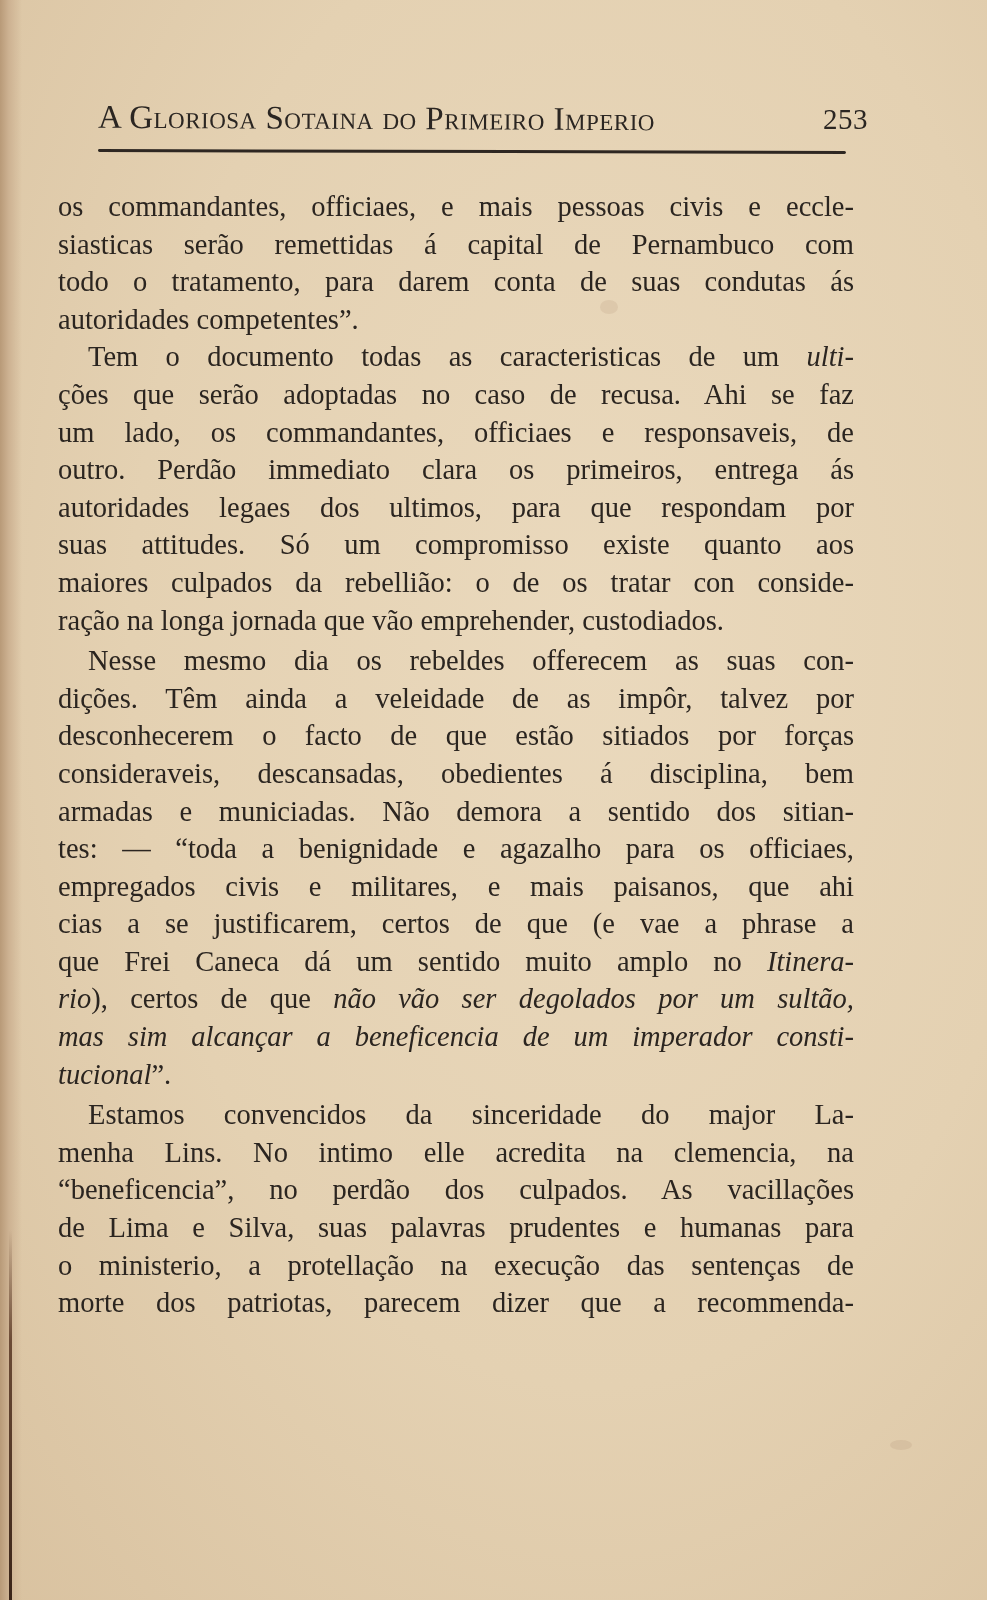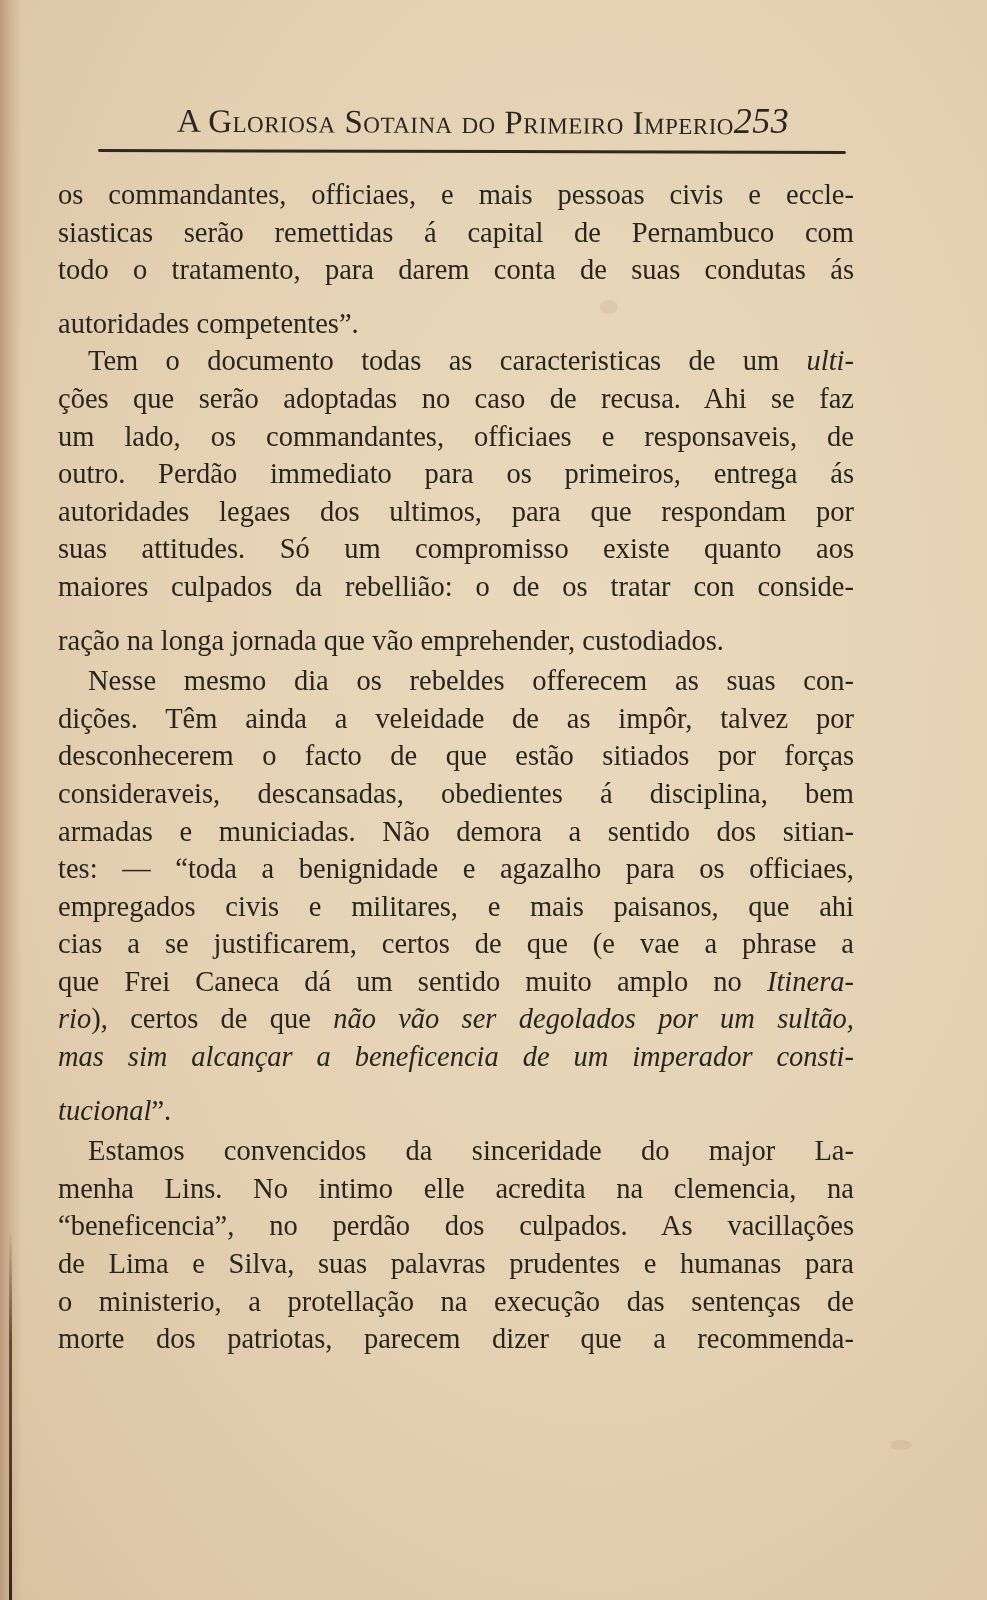--- a/index.html
+++ b/index.html
@@ -34,63 +34,61 @@
       width: 3px; height: 370px;
       background: linear-gradient(to bottom, rgba(90,60,40,0) 0%, #6b4a35 30%, #3a2418 100%);
     }
     .running-head {
       position: absolute;
       left: 98px;
       top: 100px;
       width: 770px;
       height: 48px;
       display: flex;
-      justify-content: center;
+      justify-content: space-between;
       align-items: baseline;
       font-size: 33px;
       letter-spacing: 0.5px;
       color: #2b2622;
     }
     .running-title {
       font-variant: small-caps;
       transform: rotate(0.25deg);
     }
     .page-number {
-      font-size: 36px;
-      font-style: italic;
+      font-size: 29px;
     }
     .head-rule {
       position: absolute;
       left: 98px;
       top: 150px;
       width: 748px;
       height: 3px;
       background: #2e2722;
       transform: rotate(0.15deg);
       border-radius: 2px;
     }
     .body-text {
       position: absolute;
       left: 58px;
-      top: 176px;
+      top: 188px;
       width: 796px;
       font-size: 28.5px;
       line-height: 37.6px;
       color: #2b2520;
     }
     .line {
       display: block;
       white-space: nowrap;
       text-align: justify;
       text-align-last: justify;
       height: 37.6px;
     }
     .line.last {
       text-align-last: left;
-      margin-top: 16px;
     }
     .line.indent {
       padding-left: 30px;
     }
     .para-gap {
       height: 3px;
     }
     em { font-style: italic; }
     .stain {
       position: absolute;
@@ -119,21 +117,21 @@
       <span class="line">os commandantes, officiaes, e mais pessoas civis e eccle-</span>
       <span class="line">siasticas serão remettidas á capital de Pernambuco com</span>
       <span class="line">todo o tratamento, para darem conta de suas condutas ás</span>
       <span class="line last">autoridades competentes”.</span>
     </div>
 
     <div>
       <span class="line indent"><span>Tem o documento todas as caracteristicas de um </span><em>ulti-</em></span>
       <span class="line">ções que serão adoptadas no caso de recusa. Ahi se faz</span>
       <span class="line">um lado, os commandantes, officiaes e responsaveis, de</span>
-      <span class="line">outro. Perdão immediato para os primeiros, entrega ás</span>
+      <span class="line">outro. Perdão immediato clara os primeiros, entrega ás</span>
       <span class="line">autoridades legaes dos ultimos, para que respondam por</span>
       <span class="line">suas attitudes. Só um compromisso existe quanto aos</span>
       <span class="line">maiores culpados da rebellião: o de os tratar con conside-</span>
       <span class="line last">ração na longa jornada que vão emprehender, custodiados.</span>
     </div>
     <div class="para-gap"></div>
 
     <div>
       <span class="line indent">Nesse mesmo dia os rebeldes offerecem as suas con-</span>
       <span class="line">dições. Têm ainda a veleidade de as impôr, talvez por</span>

